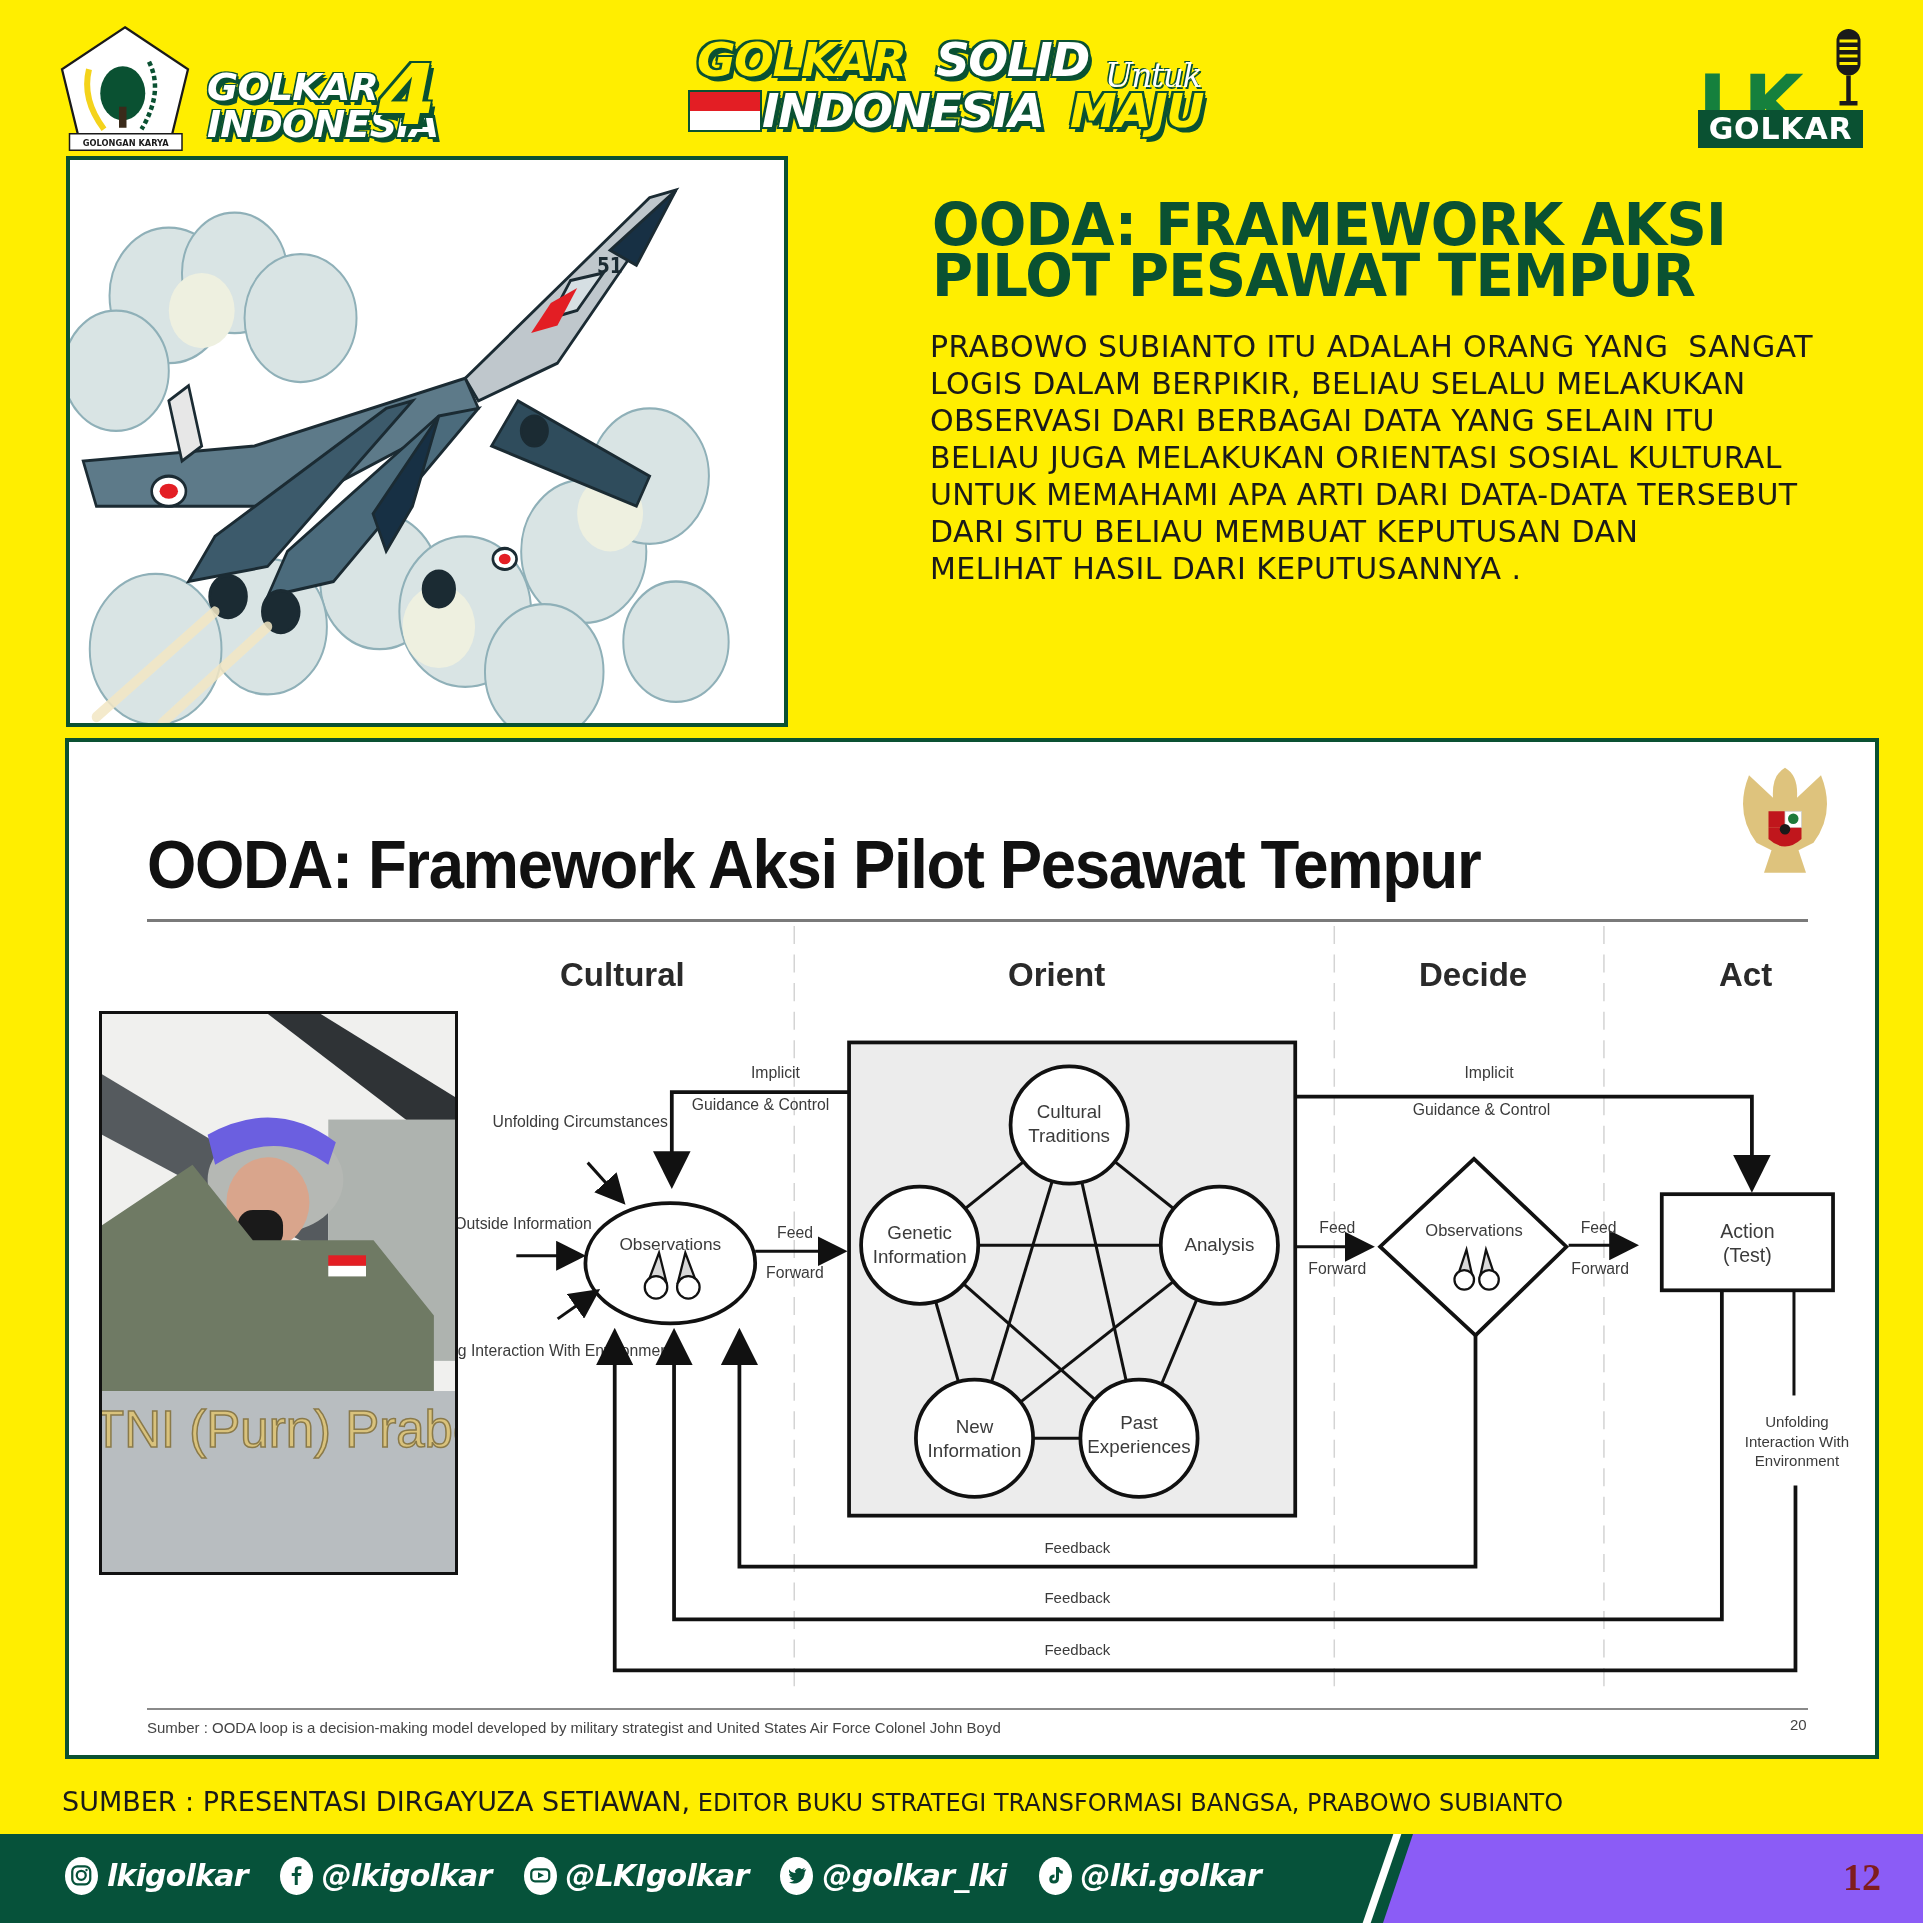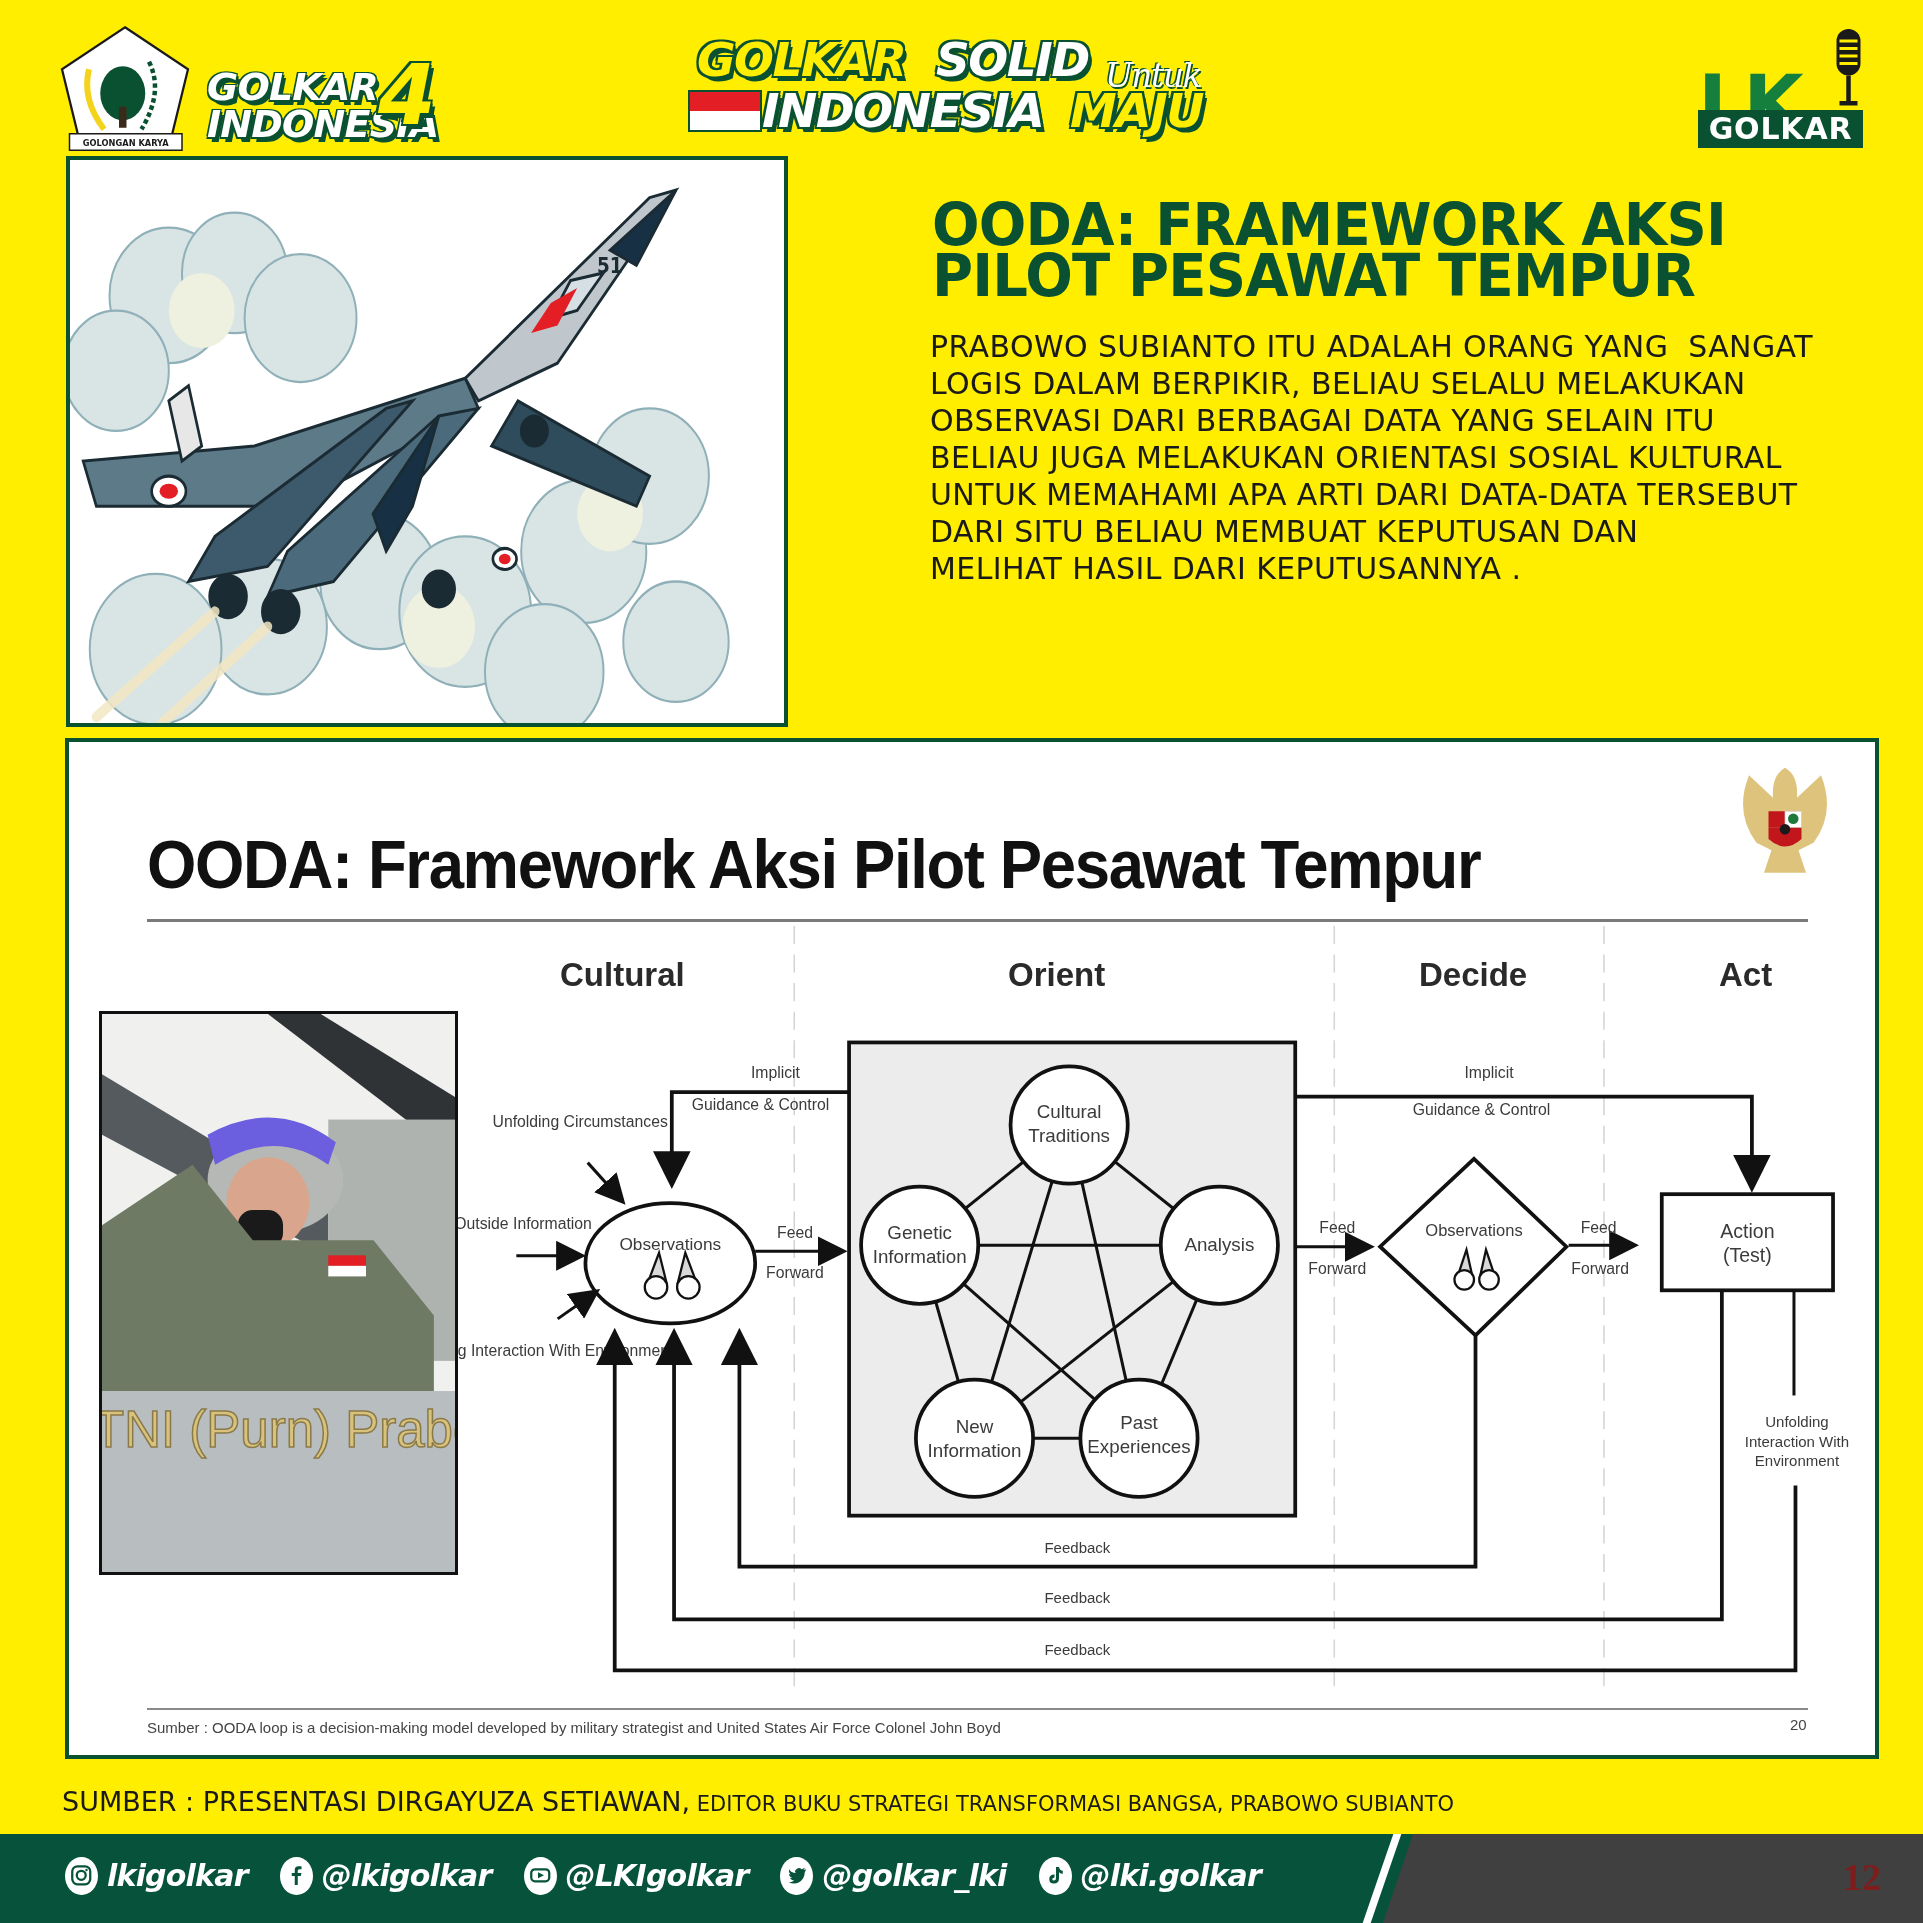--- a/index.html
+++ b/index.html
@@ -55,24 +55,24 @@
   .dlabel { font-family: "Liberation Sans", sans-serif; fill: #3b3b3b; }
   .photo { position: absolute; left: 30px; top: 269px; width: 359px; height: 564px; border: 3.8px solid #111; background: #cfd2cf; overflow: hidden; }
   .photo svg { width: 100%; height: 100%; display: block; }
   .footer-rule { position: absolute; left: 78px; top: 966px; width: 1661px; height: 2.3px; background: #8a8a8a; }
   .slide-source { position: absolute; left: 78px; top: 977px; font-family: "Liberation Sans", sans-serif; font-size: 15px; color: #444; }
   .slide-page { position: absolute; left: 1721px; top: 974px; font-family: "Liberation Sans", sans-serif; font-size: 15px; color: #444; }
 
   
   .source-line { position: absolute; left: 62px; top: 1786px; font-family: "DejaVu Sans", sans-serif; color: #1a1a1a; text-transform: uppercase; white-space: nowrap; }
   .source-line .big { font-size: 27px; }
-  .source-line .small { font-size: 21px; }
+  .source-line .small { font-size: 24px; }
 
   
-  .footer-bar { position: absolute; left: 0; top: 1834px; width: 1924px; height: 89px; background: #404040; }
+  .footer-bar { position: absolute; left: 0; top: 1834px; width: 1924px; height: 89px; background: #8b5cf6; }
   .footer-green { position: absolute; left: 0; top: 0; width: 1413px; height: 89px; background: #06523A;
       clip-path: polygon(0 0, 1413px 0, 1383px 89px, 0 89px); }
   .footer-edge { position: absolute; left: 1378px; top: 0; width: 7.5px; height: 89px; background: #fff; transform: skewX(-19deg); }
   .socials { position: absolute; left: 65px; top: 22.5px; display: flex; align-items: center; gap: 32px; }
   .social { display: flex; align-items: center; gap: 9px; color: #fff; font-family: "DejaVu Sans", sans-serif; font-weight: bold; font-style: italic; font-size: 30px; letter-spacing: -0.8px; }
   .social .ic { width: 33px; height: 38px; border-radius: 50%; background: #fff; display: flex; align-items: center; justify-content: center; }
   .social .ic svg { width: 22.5px; height: 22.5px; }
   .page-num { position: absolute; left: 1843px; top: 1855px; font-family: Liberation Serif, serif; font-weight: bold; font-size: 38px; color: #7f1d1d; text-align: center; }
 </style>
 </head>

